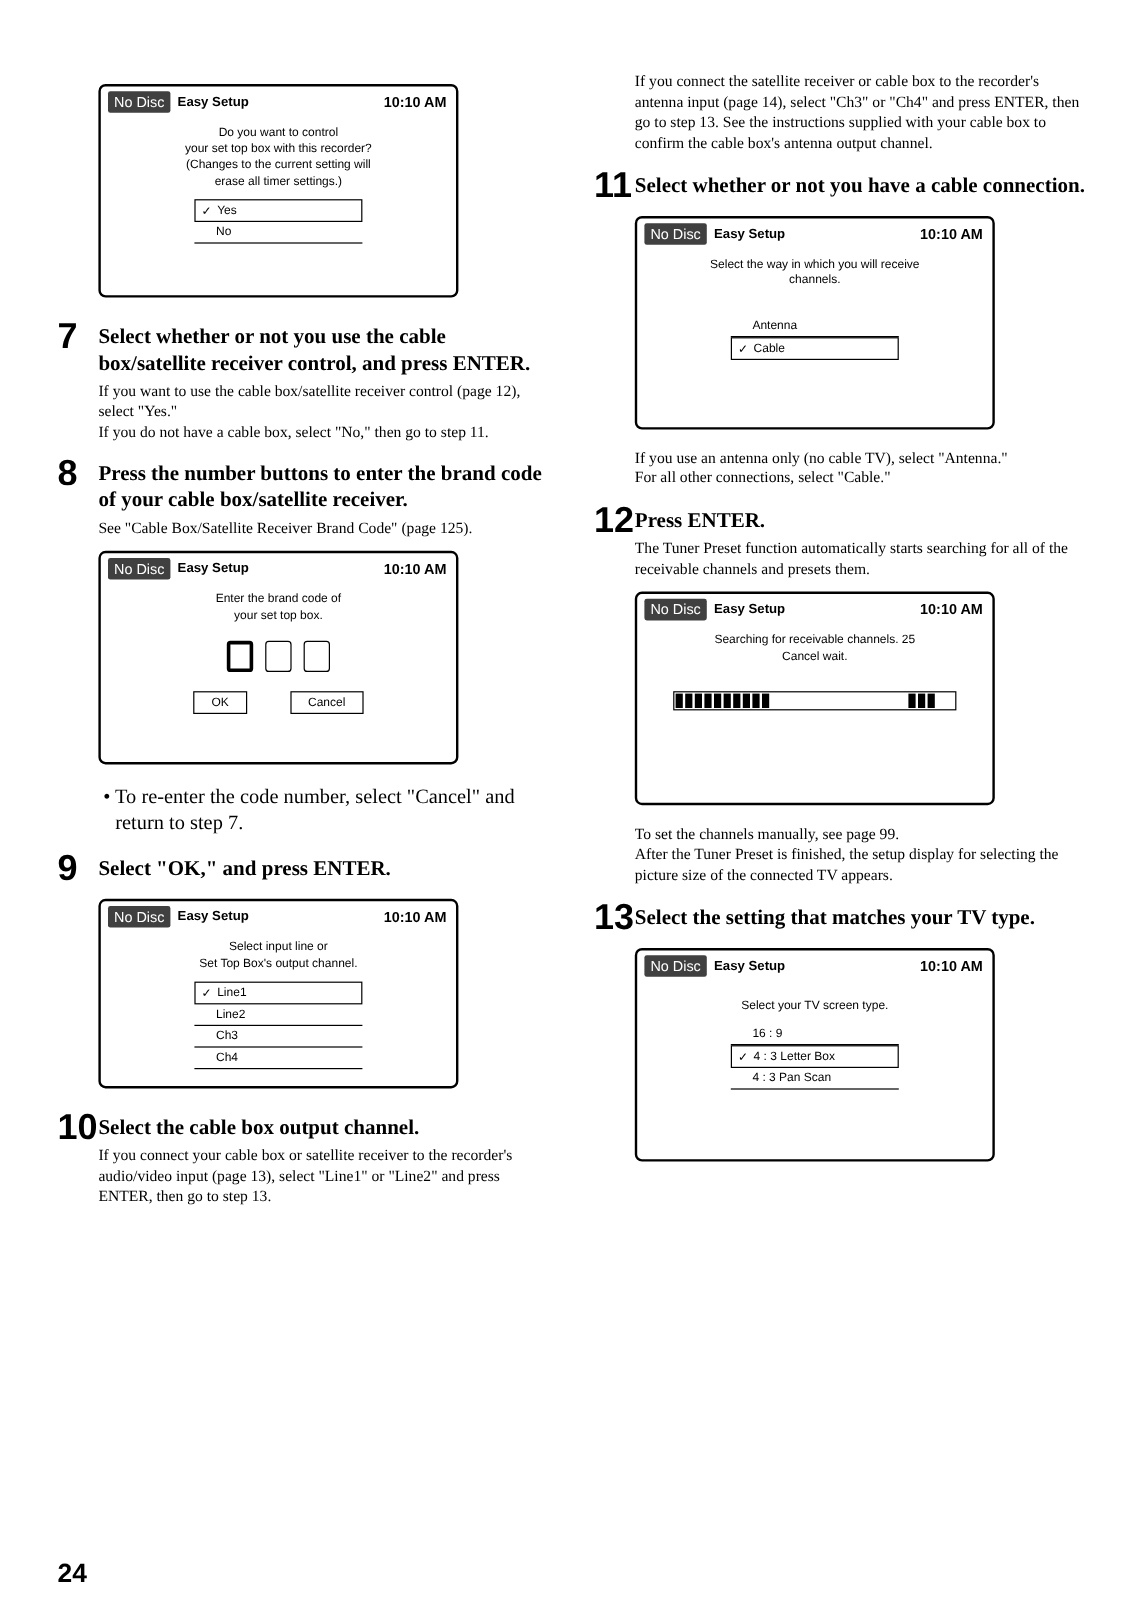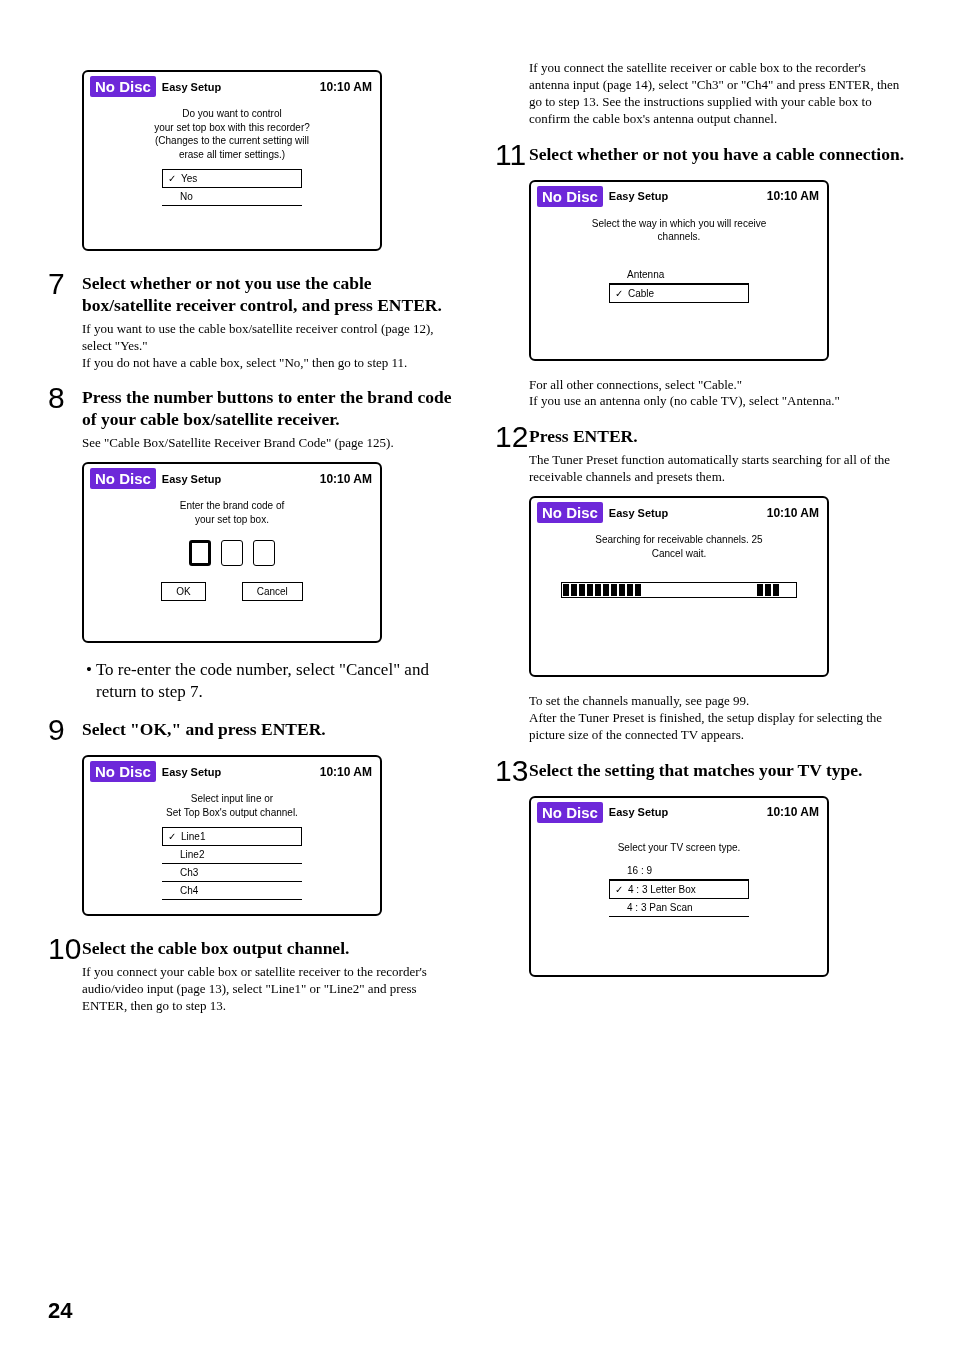--- a/index.html
+++ b/index.html
@@ -21,21 +21,21 @@
     display: flex;
     flex-direction: column;
   }
   .step {
     display: flex;
     align-items: flex-start;
     margin-top: 12px;
   }
   .step-num {
     font-family: Arial, Helvetica, sans-serif;
-    font-weight: normal;
+    font-weight: bold;
     font-size: 30px;
     width: 34px;
     flex: 0 0 34px;
     line-height: 1;
     text-align: left;
   }
   .step-body {
     flex: 1;
     padding-top: 4px;
   }
@@ -70,24 +70,24 @@
   }
   .osd-titlebar {
     display: flex;
     align-items: center;
     font-size: 11px;
     font-weight: bold;
     padding: 4px 8px 2px 6px;
   }
   .osd-chip {
     display: inline-block;
-    background: #6d28d9;
+    background: #404040;
     color: #fff;
-    font-size: 15px;
-    font-weight: bold;
+    font-size: 12px;
+    font-weight: normal;
     padding: 2px 5px;
     border-radius: 2px;
     margin-right: 6px;
   }
   .osd-time { margin-left: auto; font-size: 12px; font-weight: bold; }
   .osd-body {
     min-height: 150px;
     font-size: 10px;
     text-align: center;
     padding: 8px 12px 12px;
@@ -279,22 +279,22 @@
           <div style="height:14px;"></div>
           <div class="osd-list">
             <div class="osd-opt">Antenna</div>
             <div class="osd-opt sel">Cable</div>
           </div>
         </div>
       </div>
     </div>
 
     <div class="step-body-inline" style="margin-top:10px;">
+      <div class="step-text">If you use an antenna only (no cable TV), select "Antenna."</div>
       <div class="step-text">For all other connections, select "Cable."</div>
-      <div class="step-text">If you use an antenna only (no cable TV), select "Antenna."</div>
     </div>
 
     <div class="step">
       <div class="step-num">12</div>
       <div class="step-body">
         <div class="step-head">Press ENTER.</div>
         <div class="step-text">The Tuner Preset function automatically starts searching for all of the receivable channels and presets them.</div>
       </div>
     </div>
 

